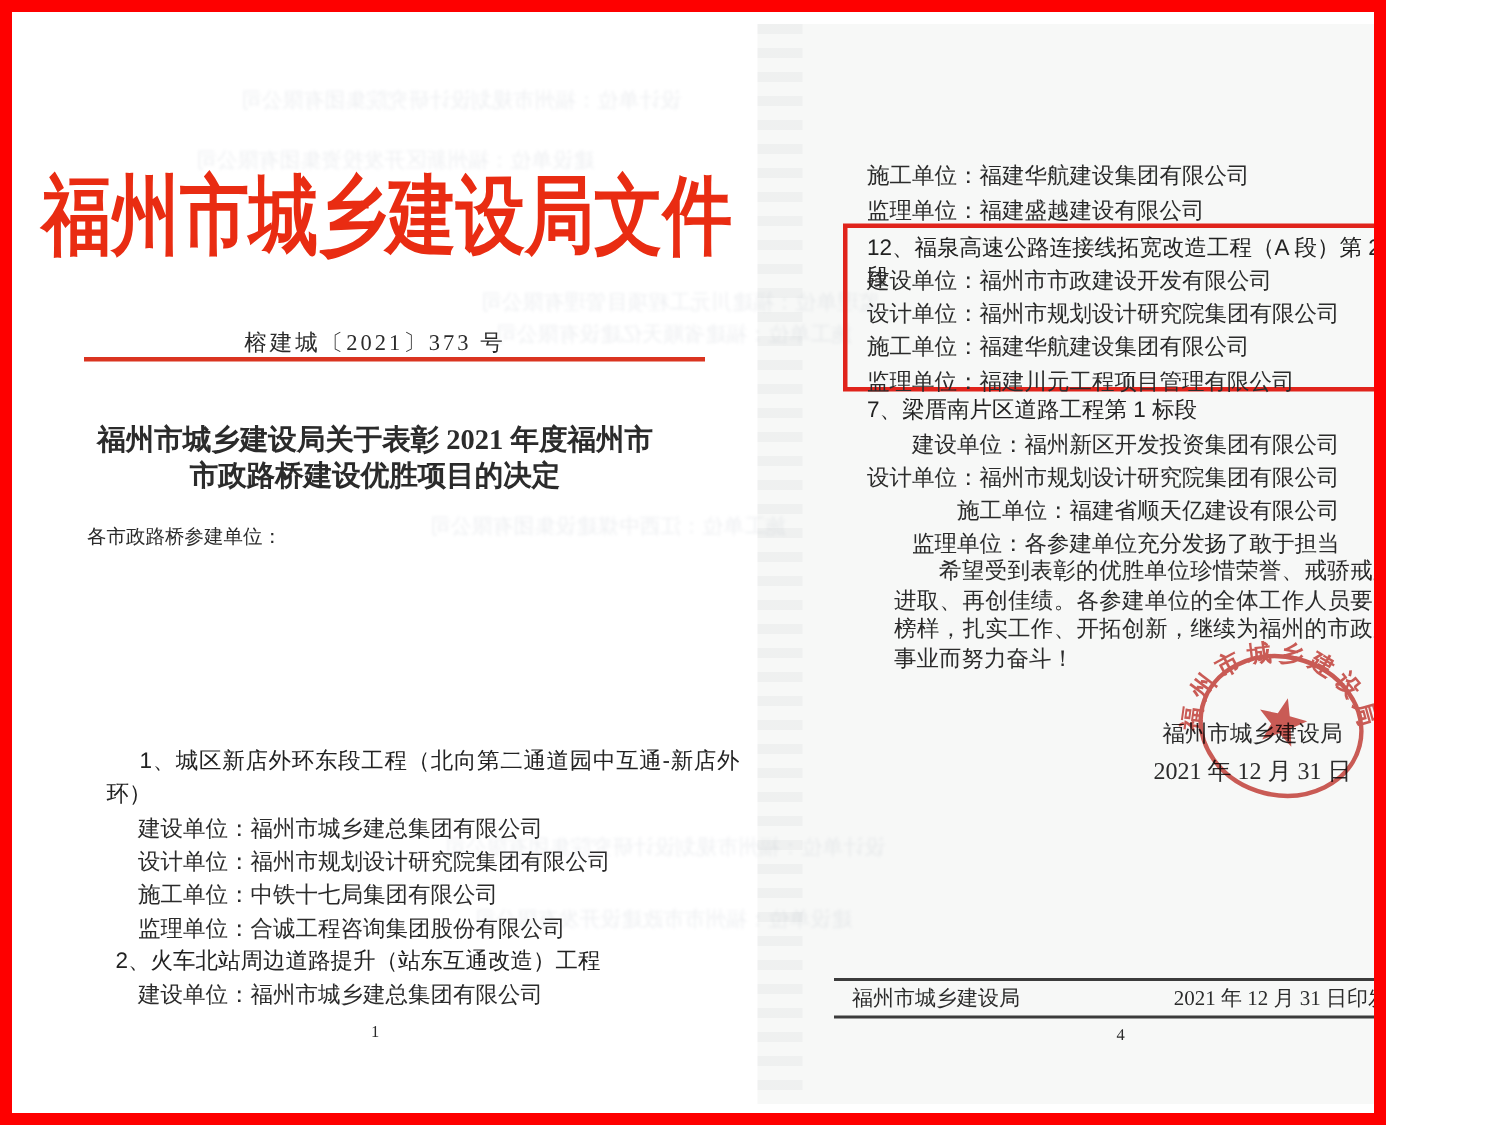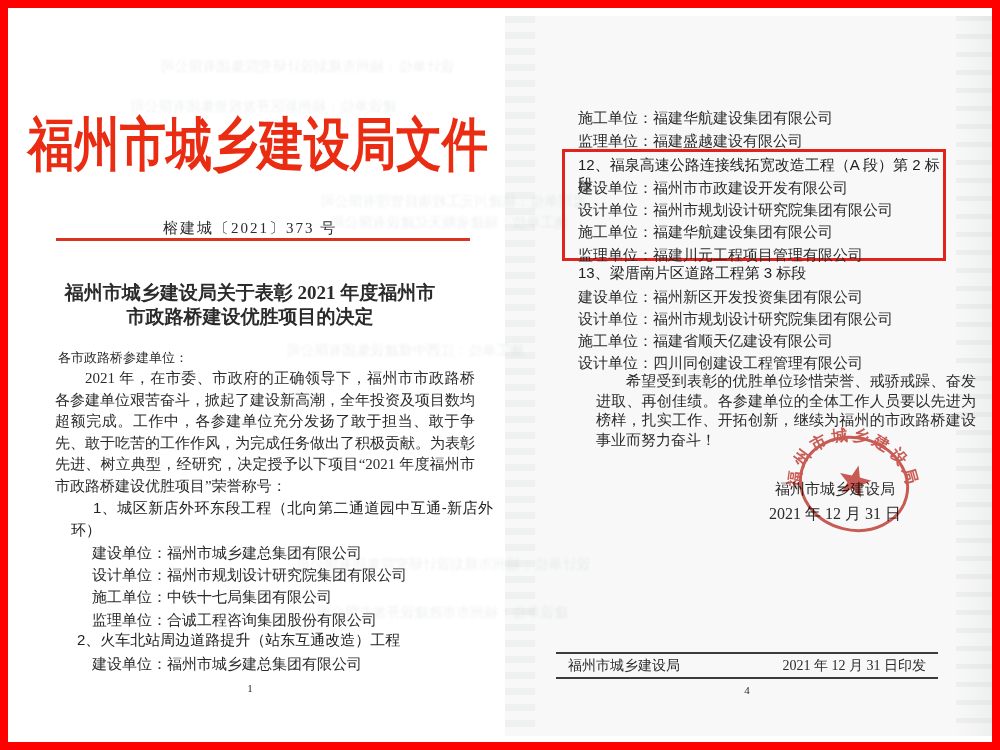--- a/index.html
+++ b/index.html
@@ -6,21 +6,21 @@
     --frame-red:#fe0000;
     --header-red:#e92c12;
     --rule-red:#da3420;
     --box-red:#e0241c;
     --stamp-red:#c8403a;
     --ink:#2b2b2b;
     --page-right-bg:#f7f8f7;
   }
   *{margin:0;padding:0;box-sizing:border-box;}
   body{background:#ffffff;font-family:"Liberation Serif","DejaVu Serif",serif;color:var(--ink);}
-  .canvas{position:relative;width:1000px;height:750px;background:#ffffff;overflow:hidden;}
+  .canvas{position:relative;width:924px;height:750px;background:#ffffff;overflow:hidden;}
   .frame{position:absolute;inset:0;border:8px solid var(--frame-red);z-index:30;pointer-events:none;}
   .layer{position:absolute;inset:0;}
   .abs{position:absolute;}
 
   
   .page-right-bg{
     position:absolute;left:505px;top:16px;width:487px;height:720px;
     background:var(--page-right-bg);z-index:1;
   }
   .page-right-bg .strip-left{
@@ -63,21 +63,21 @@
 
   
   .units-carryover{left:578px;top:107px;line-height:22.5px;z-index:3;}
   .highlight-box{
     left:562px;top:149px;width:384px;height:112px;
     border:3px solid var(--box-red);z-index:4;background:transparent;
   }
   .item-title.twelve{left:578px;top:156px;width:366px;z-index:5;}
   .units-right-12{left:578px;top:177px;z-index:5;}
   .item-title.thirteen{left:578px;top:264px;width:366px;}
-  .units-right-13{left:578px;top:286px;line-height:22.1px;}
+  .units-right-13{left:578px;top:286px;line-height:22.1px;text-align:right;}
   .para-right{
     left:568px;top:372px;width:380px;font-size:15px;line-height:19.6px;
     text-align:justify;text-indent:2em;z-index:3;margin-left:28px;
   }
   .signature{left:772px;top:480px;width:126px;text-align:center;font-size:15px;white-space:nowrap;z-index:3;}
   .sign-date{left:768px;top:504px;width:134px;text-align:center;font-size:16px;white-space:nowrap;z-index:3;}
 
   .stamp{
     left:784px;top:424px;width:140px;height:120px;z-index:6;
     transform:rotate(14deg);opacity:0.85;mix-blend-mode:multiply;
@@ -120,21 +120,20 @@
 
     <div class="abs doc-number">榕建城〔2021〕373 号</div>
 
     <div class="abs red-rule"></div>
 
     <div class="abs doc-title l1">福州市城乡建设局关于表彰 2021 年度福州市</div>
     <div class="abs doc-title l2">市政路桥建设优胜项目的决定</div>
 
     <div class="abs salutation">各市政路桥参建单位：</div>
 
-    <div class="abs para-left">2021 年，在市委、市政府的正确领导下，福州市市政路桥各参建单位艰苦奋斗，掀起了建设新高潮，全年投资及项目数均超额完成。工作中，各参建单位充分发扬了敢于担当、敢于争先、敢于吃苦的工作作风，为完成任务做出了积极贡献。为表彰先进、树立典型，经研究，决定授予以下项目“2021 年度福州市市政路桥建设优胜项目”荣誉称号：</div>
 
     <div class="abs item-title one">1、城区新店外环东段工程（北向第二通道园中互通-新店外环）</div>
 
     <div class="abs units units-left-1">
       <div>建设单位：福州市城乡建总集团有限公司</div>
       <div>设计单位：福州市规划设计研究院集团有限公司</div>
       <div>施工单位：中铁十七局集团有限公司</div>
       <div>监理单位：合诚工程咨询集团股份有限公司</div>
     </div>
 
@@ -158,27 +157,27 @@
 
     <div class="abs item-title twelve">12、福泉高速公路连接线拓宽改造工程（A 段）第 2 标段</div>
 
     <div class="abs units units-right-12">
       <div>建设单位：福州市市政建设开发有限公司</div>
       <div>设计单位：福州市规划设计研究院集团有限公司</div>
       <div>施工单位：福建华航建设集团有限公司</div>
       <div>监理单位：福建川元工程项目管理有限公司</div>
     </div>
 
-    <div class="abs item-title thirteen">13、梁厝南片区道路工程第 3 标段</div>
+    <div class="abs item-title thirteen">7、梁厝南片区道路工程第 1 标段</div>
 
     <div class="abs units units-right-13">
       <div>建设单位：福州新区开发投资集团有限公司</div>
       <div>设计单位：福州市规划设计研究院集团有限公司</div>
       <div>施工单位：福建省顺天亿建设有限公司</div>
-      <div>设计单位：四川同创建设工程管理有限公司</div>
+      <div>监理单位：各参建单位充分发扬了敢于担当</div>
     </div>
 
     <div class="abs para-right">希望受到表彰的优胜单位珍惜荣誉、戒骄戒躁、奋发进取、再创佳绩。各参建单位的全体工作人员要以先进为榜样，扎实工作、开拓创新，继续为福州的市政路桥建设事业而努力奋斗！</div>
 
     <div class="abs signature">福州市城乡建设局</div>
     <div class="abs sign-date">2021 年 12 月 31 日</div>
 
     <svg class="abs stamp" viewBox="0 0 140 120">
       <ellipse cx="70" cy="60" rx="54" ry="46" fill="none" stroke="#c8403a" stroke-width="3"></ellipse>
       <path id="stampArc" d="M 22 84 A 54 46 0 1 1 118 84" fill="none"></path>

